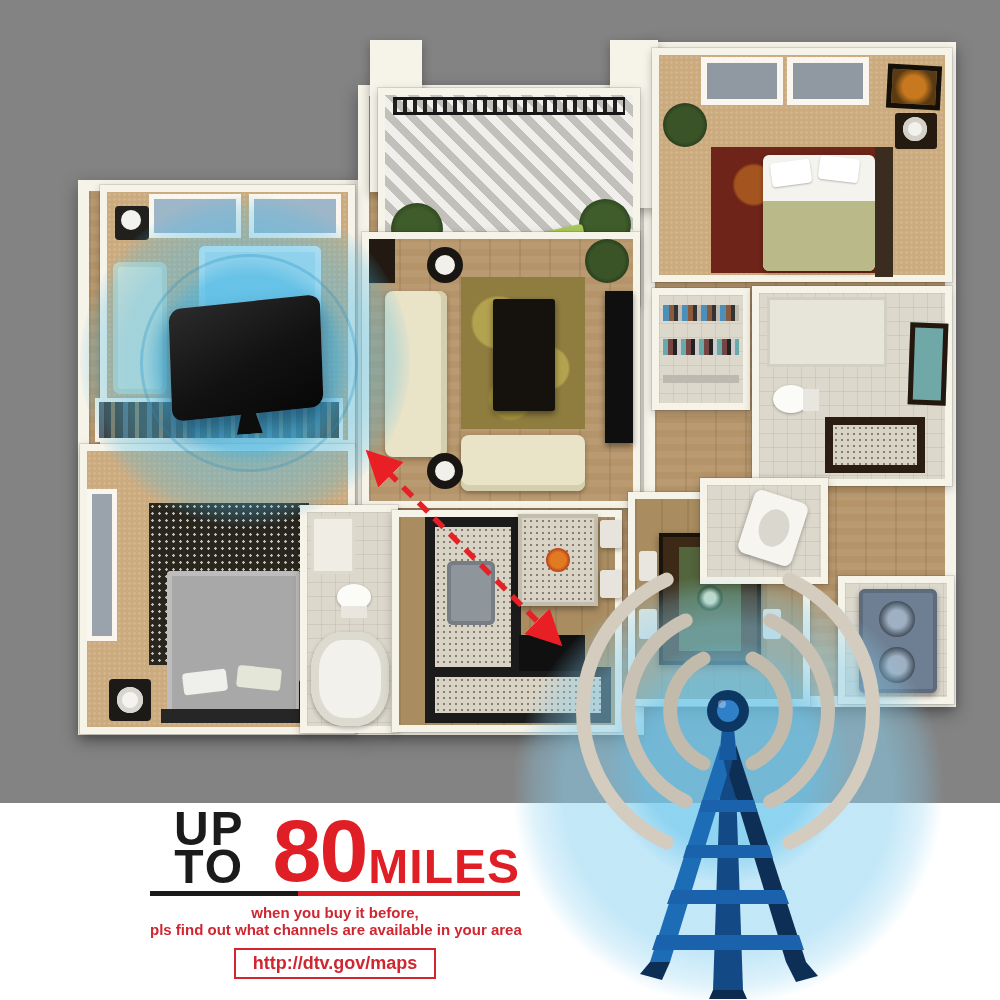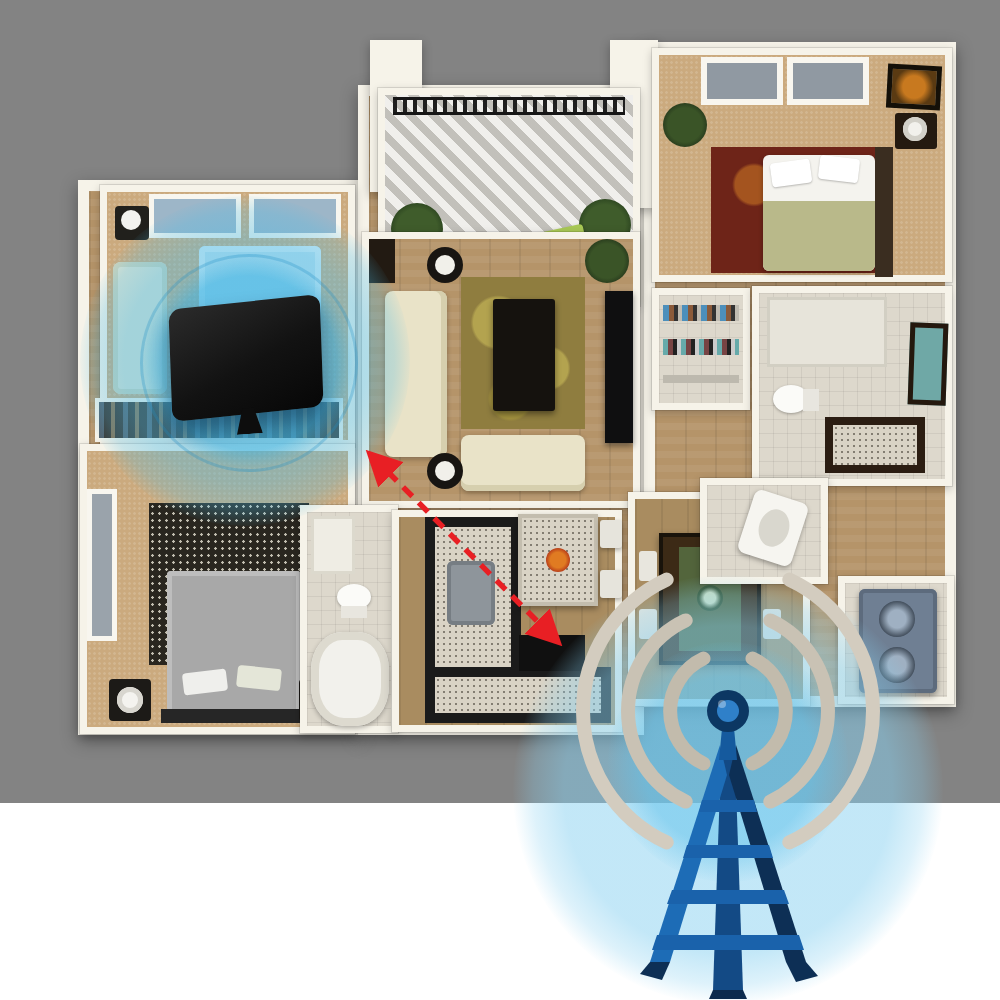--- a/index.html
+++ b/index.html
@@ -226,14 +226,29 @@
       <polygon points="657,935 799,935 804,950 652,950" fill="#1a62ab"></polygon>
       <polygon points="650,962 670,962 662,980 640,974" fill="#0d2f55"></polygon>
       <polygon points="786,962 806,962 818,976 796,982" fill="#0d2f55"></polygon>
       <polygon points="713,990 743,990 747,999 709,999" fill="#0c2b4e"></polygon>
       <circle cx="728" cy="711" r="21" fill="#0c3763"></circle>
       <circle cx="728" cy="711" r="11" fill="#2f80c9"></circle>
       <circle cx="722" cy="704" r="4" fill="rgba(255,255,255,0.35)"></circle>
     </g>
   </svg>
 
+  <div class="promo">
+    <div class="headline">
+      <span class="hl-black">UP TO</span>
+      <span class="hl-num">80</span>
+      <span class="hl-red">MILES</span>
+    </div>
+    <div class="underline"></div>
+    <div class="notes">
+      <div>when you buy it before,</div>
+      <div>pls find out what channels are available in your area</div>
+    </div>
+    <div>
+      <span class="urlbox">http://dtv.gov/maps</span>
+    </div>
+  </div>
 
 </div>
 
 </body></html>

